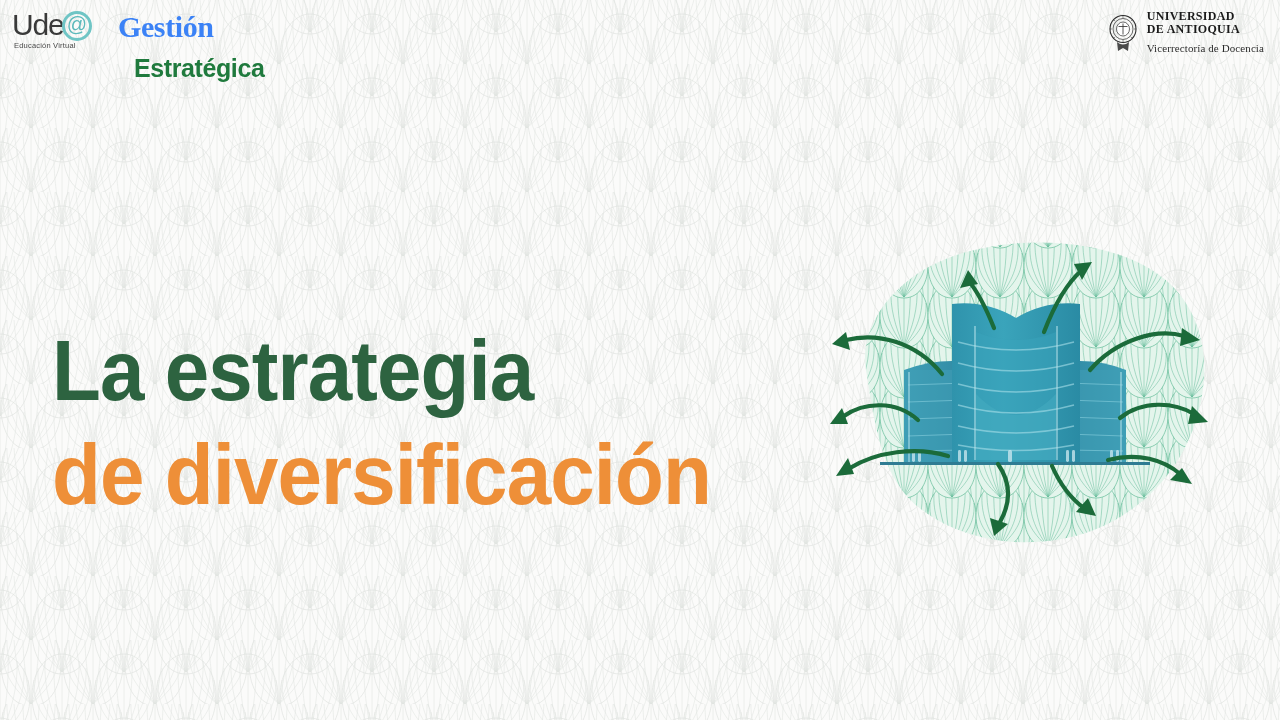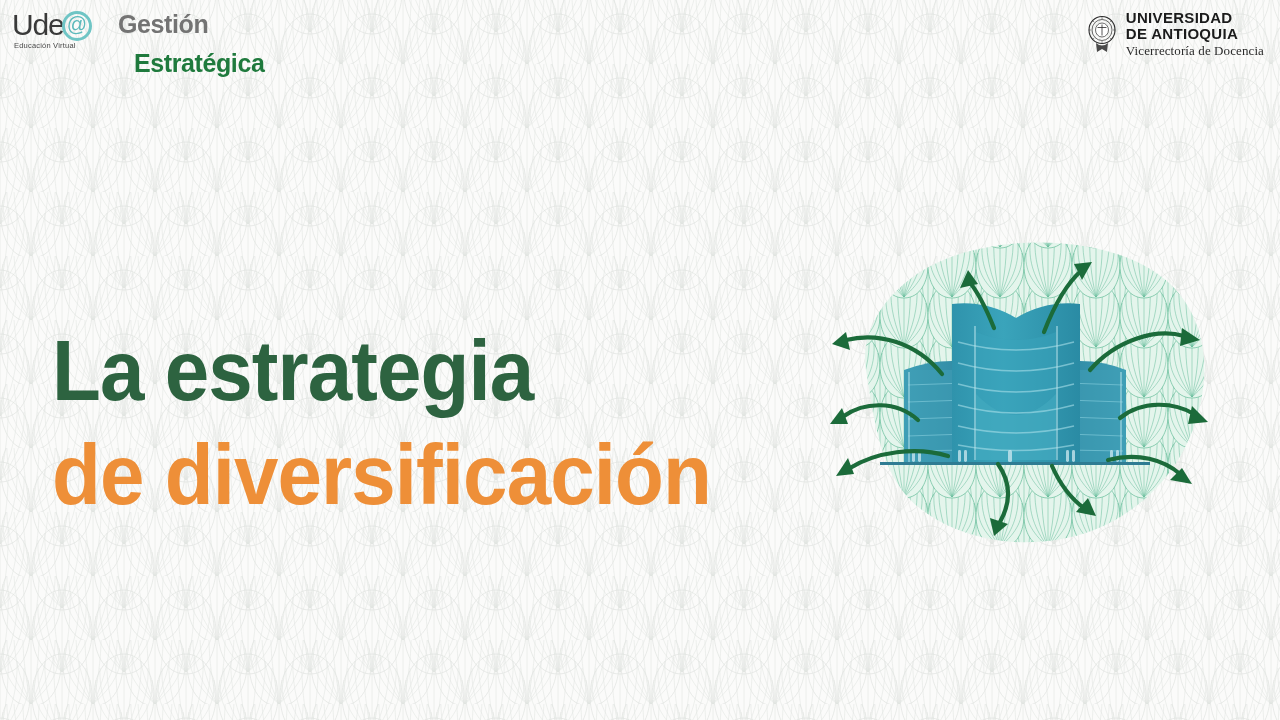--- a/index.html
+++ b/index.html
@@ -38,42 +38,42 @@
   .udea-at span{ position:relative; top:-2px; }
   .udea-sub{
     position:absolute; left:2px; top:33px;
     font-size:7.5px; color:#4a4a4a; letter-spacing:.2px;
     white-space:nowrap;
   }
   .gestion-block{
     margin-left:8px; line-height:1.0; padding-top:4px;
   }
   .gestion{
-    font-size:25px; font-weight:bold; color:#737373;
-    letter-spacing:-0.4px; display:block;
+    font-size:30px; font-weight:bold; color:#3b82f6;
+    letter-spacing:-0.4px; display:block;font-family:Liberation Serif, serif;
   }
   .estrategica{
     font-size:25px; font-weight:bold; color:#1f7a3d;
     letter-spacing:-0.4px; display:block; margin-left:16px; margin-top:14px;
   }
   .brand-right{
     position:absolute; right:18px; top:10px;
     display:flex; align-items:center; gap:7px;
   }
   .ua-seal{ width:34px; height:38px; flex:none; }
   .ua-text{ line-height:1.06; }
   .ua-l1,.ua-l2{
-    font-family:Liberation Sans, sans-serif;
-    font-size:15px; font-weight:bold; color:#1b1b1b;
+    font-family:Liberation Serif, serif;
+    font-size:12px; font-weight:bold; color:#1b1b1b;
     letter-spacing:.3px; display:block;
   }
   .ua-l3{
     font-family:"Liberation Serif", serif;
-    font-size:13px; color:#2b2b2b; display:block;
-    margin-top:2px; letter-spacing:.1px; text-align:center;
+    font-size:11px; color:#2b2b2b; display:block;
+    margin-top:8px; letter-spacing:.1px; text-align:center;
   }
   
   .title-wrap{
     position:absolute; left:52px; top:318px; z-index:5;
   }
   .title-line{
     font-family:"Liberation Sans Narrow","Liberation Sans", sans-serif;
     font-weight:bold; font-size:86px; line-height:104px;
     letter-spacing:-1px; white-space:nowrap;
     transform:scaleX(0.93); transform-origin:left center;

